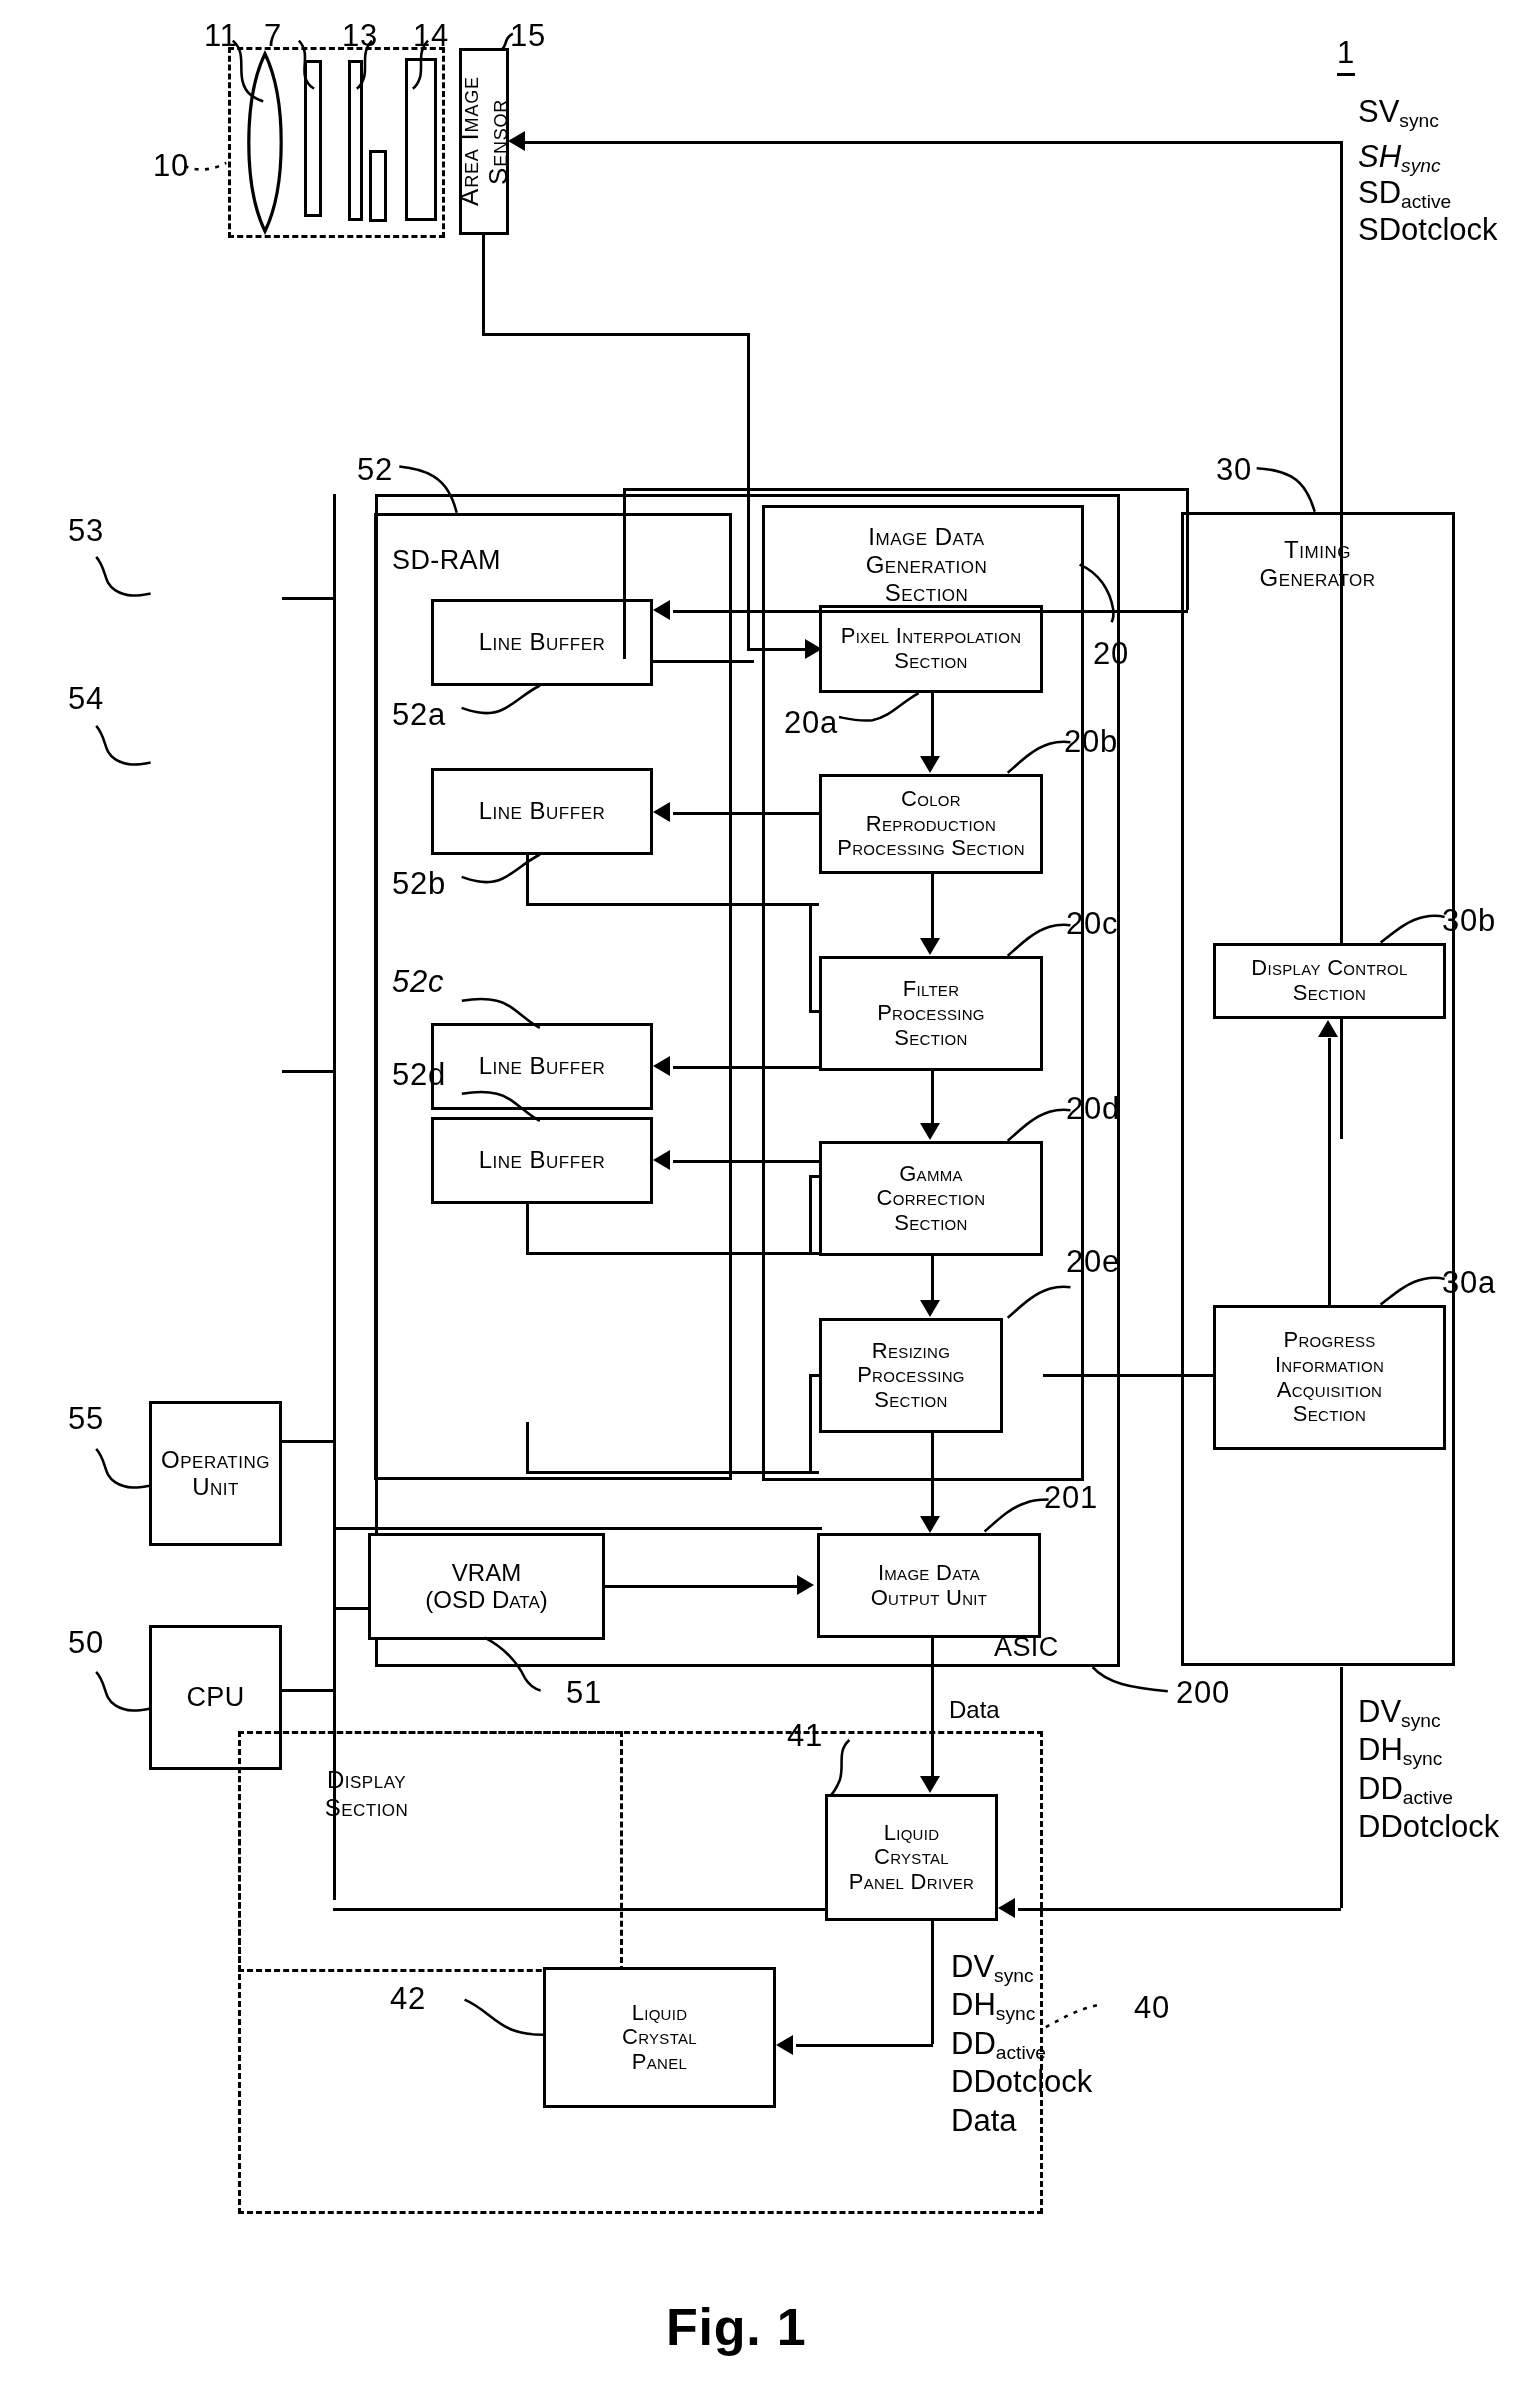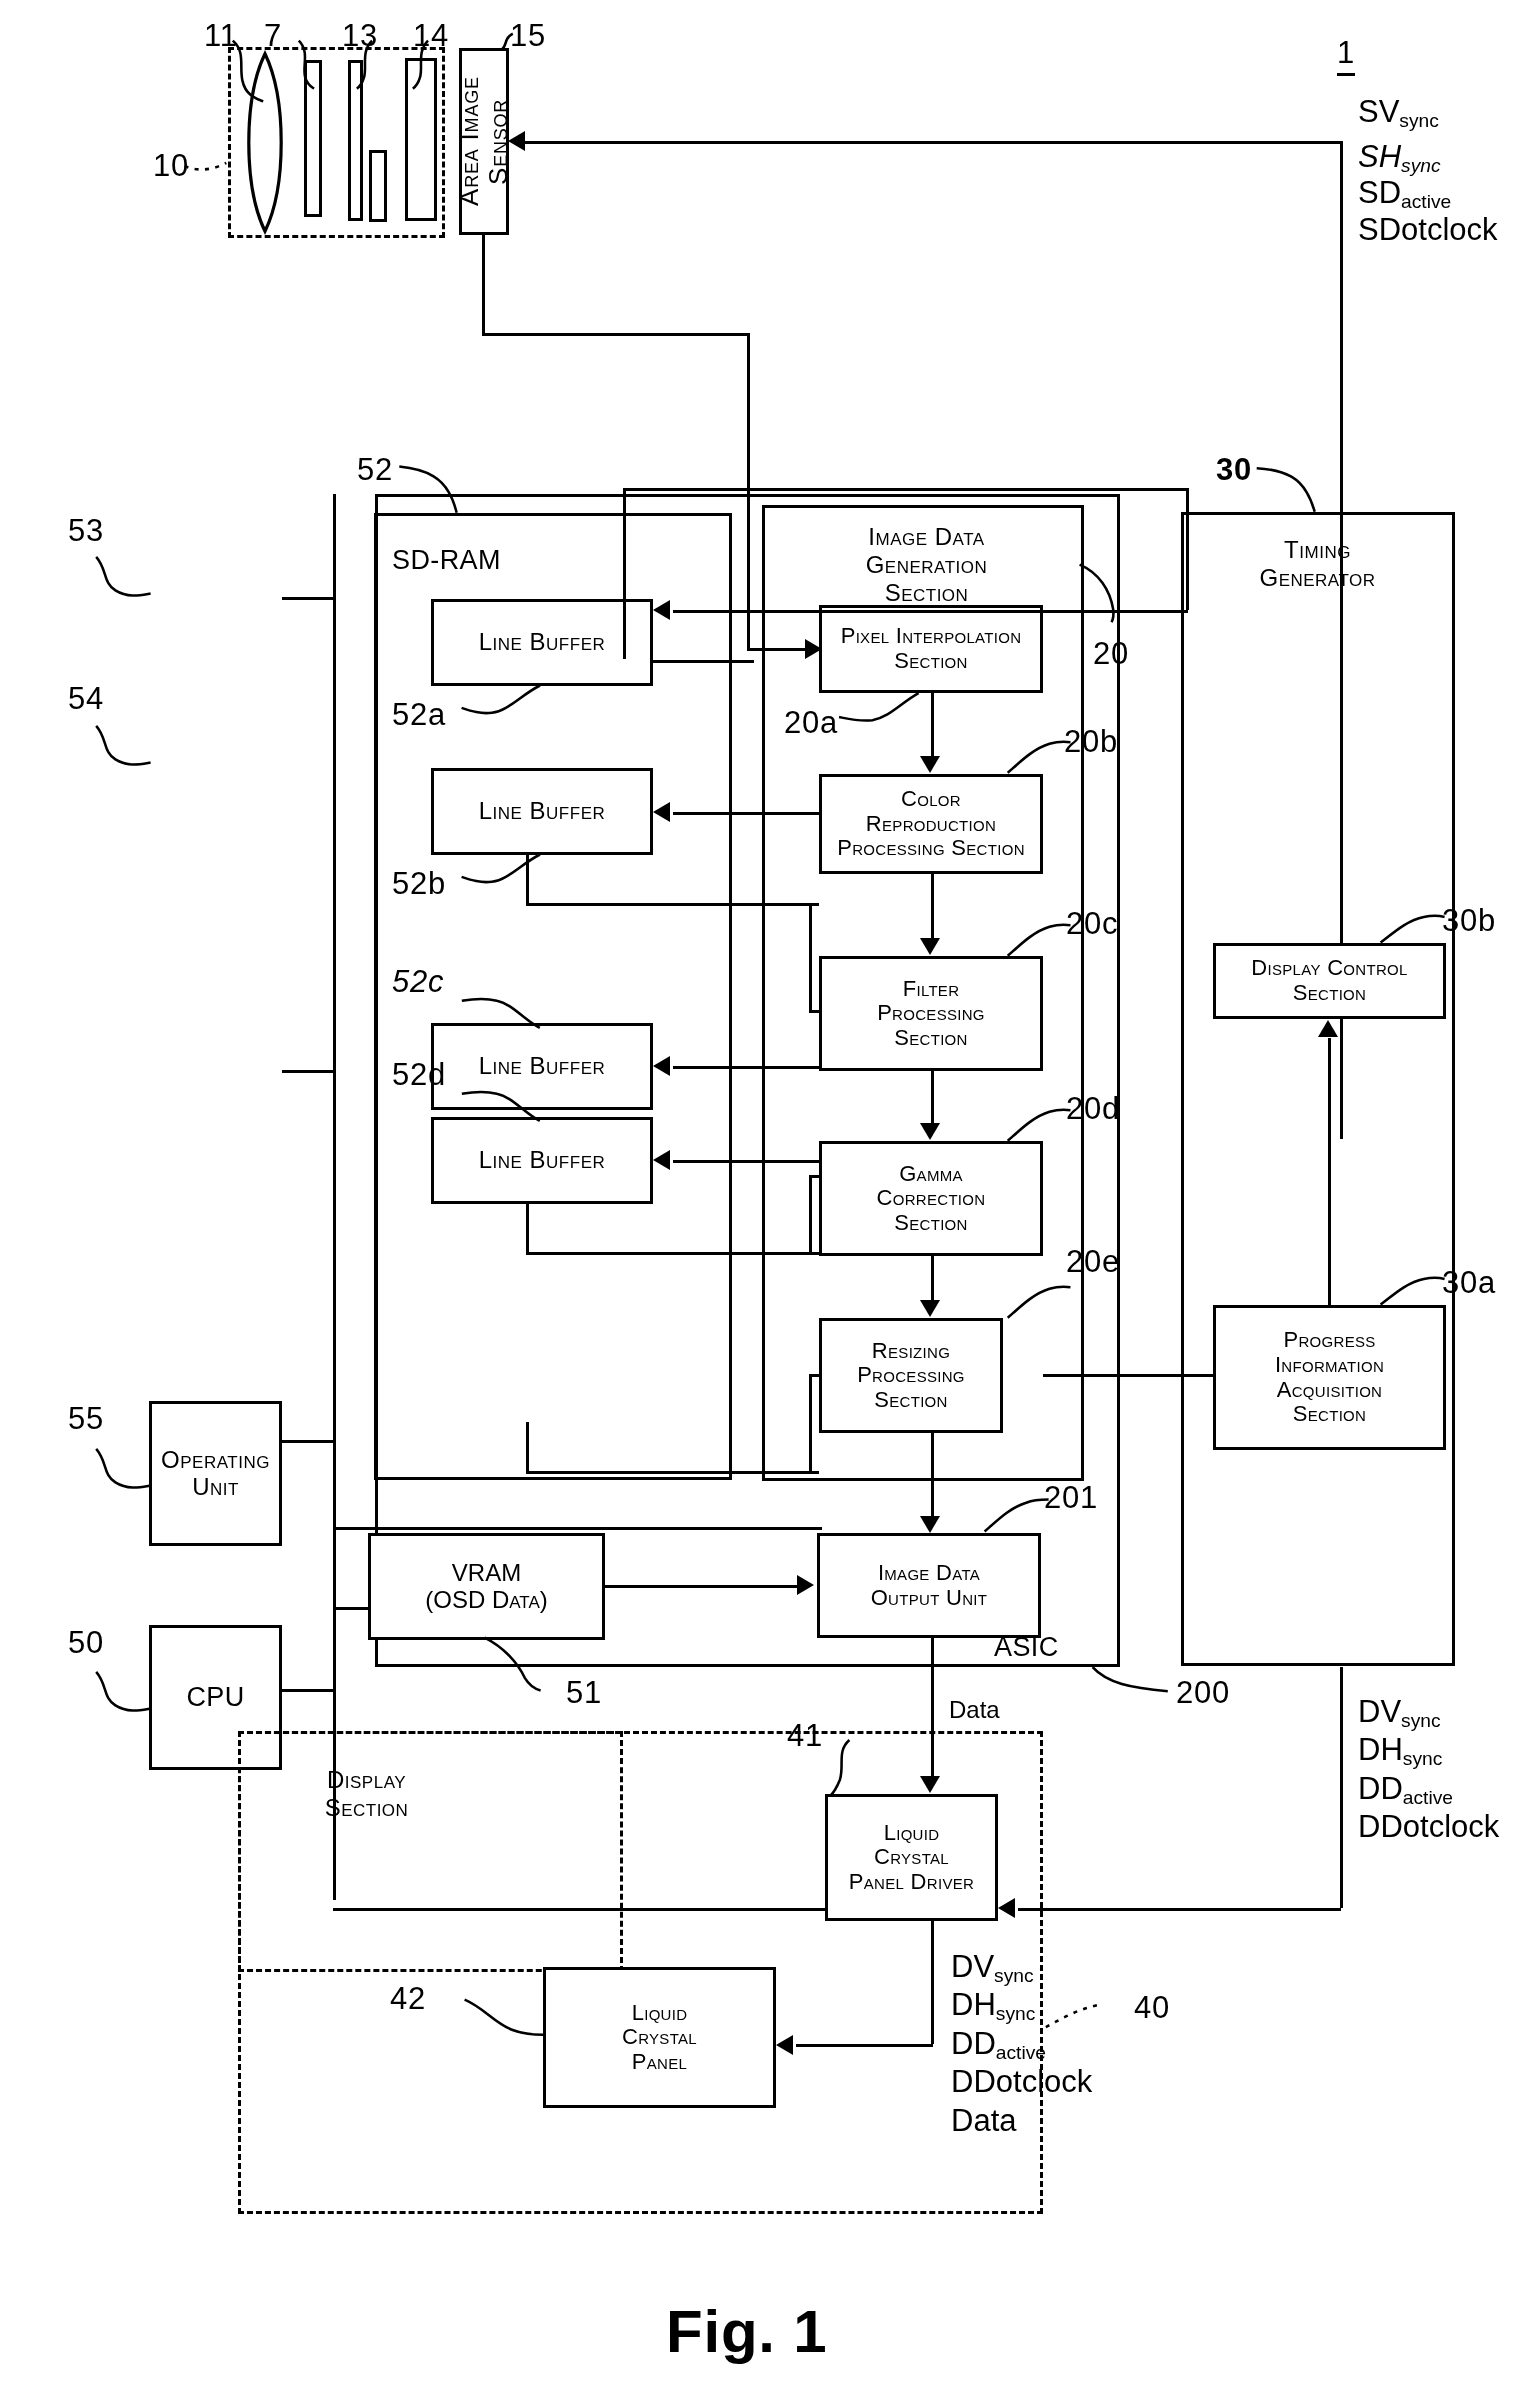--- a/index.html
+++ b/index.html
@@ -21,21 +21,21 @@
   .sc{font-variant:small-caps;font-size:24px;letter-spacing:0.5px;}
   .sc-sm{font-variant:small-caps;font-size:22px;letter-spacing:0.3px;}
   .plain{font-size:27px;letter-spacing:0.4px;}
   .plain-sm{font-size:24px;}
   .ref{position:absolute;font-size:31px;letter-spacing:0.8px;white-space:nowrap;}
 
   .sig{position:absolute;font-size:31px;white-space:nowrap;}
   .sig sub{font-size:.62em;vertical-align:baseline;position:relative;top:4.8px;
            letter-spacing:0;}
 
-  .caption{position:absolute;font-size:60px;font-weight:bold;letter-spacing:0.8px;}
+  .caption{position:absolute;font-size:52px;font-weight:bold;letter-spacing:0.8px;}
 
   
   .h{position:absolute;height:0;border-top:3.2px solid #000;}
   .v{position:absolute;width:0;border-left:3.2px solid #000;}
 
   
   .ar{position:absolute;width:0;height:0;}
   .ar-l{border-top:10.5px solid transparent;border-bottom:10.5px solid transparent;
         border-right:17.7px solid #000;}
   .ar-r{border-top:10.5px solid transparent;border-bottom:10.5px solid transparent;
@@ -293,21 +293,21 @@
 
   <div class="h" style="left:605px;top:1585px;width:192px;"></div>
   <div class="ar ar-r" style="left:797px;top:1575px;"></div>
 
   <div class="plainbox" style="left:1181px;top:512px;width:274px;height:1154px;"></div>
   <div class="sc" style="position:absolute;left:1205px;top:536px;width:225px;text-align:center;white-space:pre-line;">Timing
 Generator</div>
   <svg class="lead" style="left:1255px;top:465px;width:105px;height:50px;" viewBox="0 0 130 62" width="105" height="50">
     <path d="M2 4 C 42 6, 56 20, 64 34 C 70 44, 72 52, 74 58"></path>
   </svg>
-  <div class="ref" style="left:1216px;top:452px;font-weight:bold;">30</div>
+  <div class="ref" style="left:1216px;top:452px;">30</div>
 
   <div class="box" style="left:1213px;top:943px;width:233px;height:76px;">
     <span class="sc-sm" style="white-space:pre-line;">Display Control
 Section</span>
   </div>
   <svg class="lead" style="left:1379px;top:912px;width:72px;height:34px;" viewBox="0 0 90 42" width="72" height="34">
     <path d="M2 38 C 20 24, 36 10, 56 6 C 66 4, 74 4, 82 6"></path>
   </svg>
   <div class="ref" style="left:1442px;top:903px;">30b</div>
 

